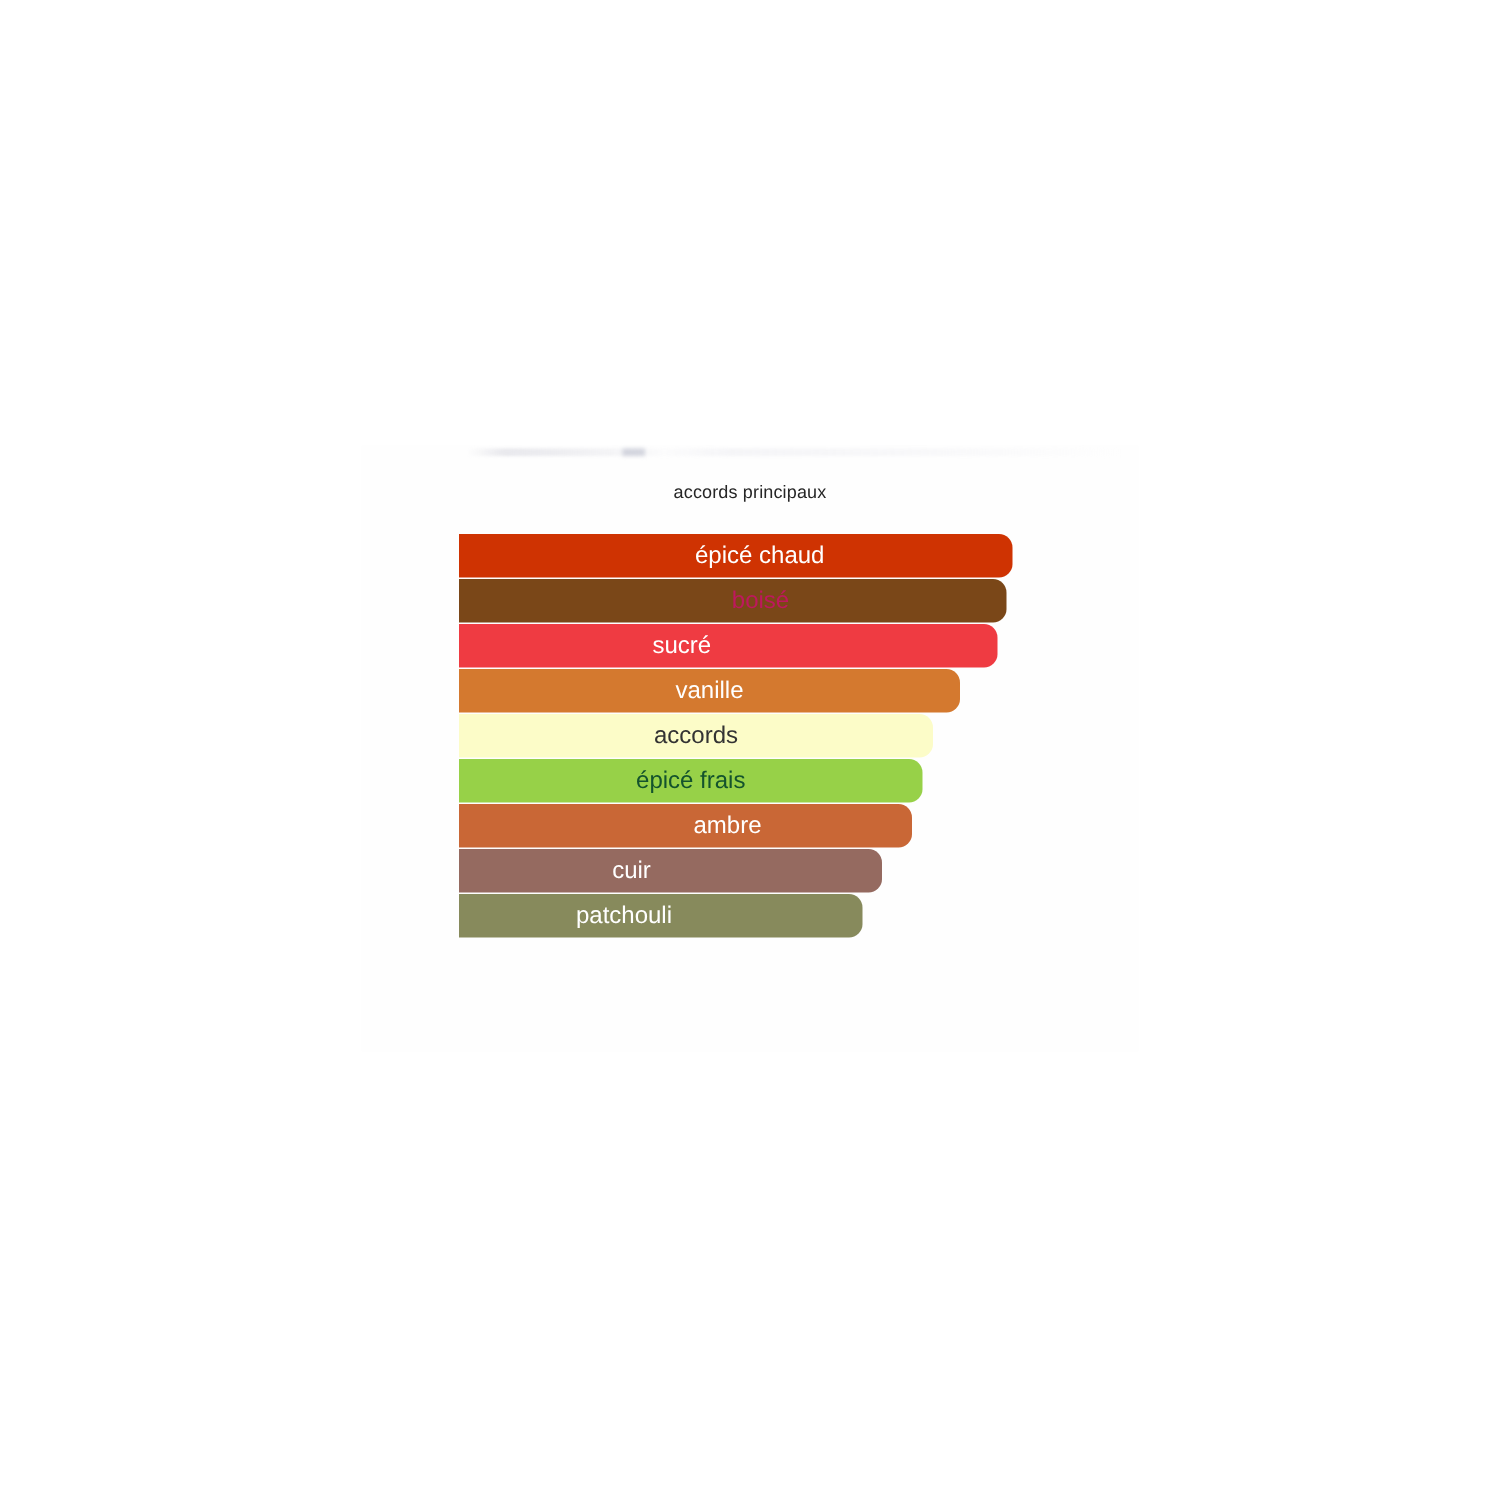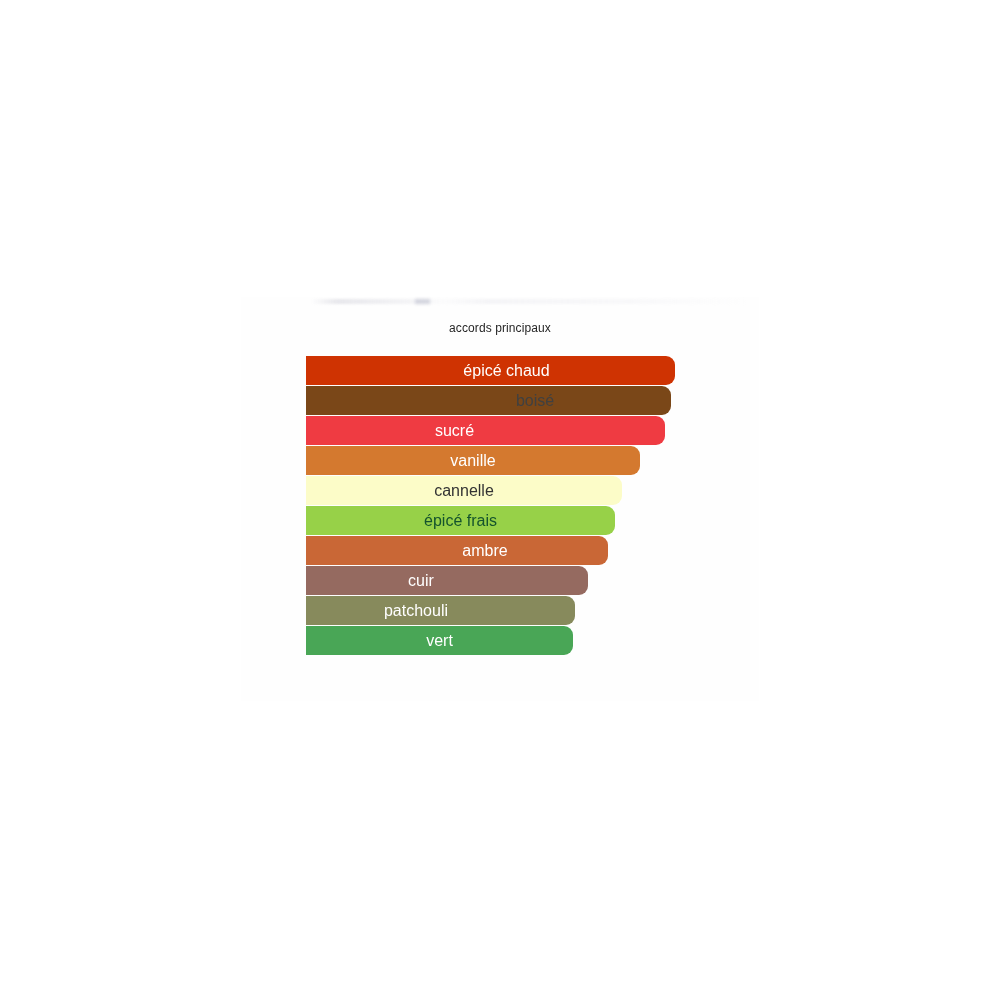--- a/index.html
+++ b/index.html
@@ -111,49 +111,45 @@
 
   <div id="chart-title">accords principaux</div>
 
   <div id="bars">
       <div class="bar-row">
         <div class="bar" style="width: 369px; background: rgb(207, 51, 2);"></div>
         <div class="bar-label" style="width: 369px; color: rgb(255, 255, 255); margin-left: 16px;">épicé chaud</div>
       </div>
       <div class="bar-row">
         <div class="bar" style="width: 365px; background: rgb(122, 71, 24);"></div>
-        <div class="bar-label" style="width: 402px; color: #404040; padding-left: 28px;">boisé</div>
+        <div class="bar-label" style="width: 402px; color: #be185d;">boisé</div>
       </div>
       <div class="bar-row">
         <div class="bar" style="width: 359px; background: rgb(239, 59, 66);"></div>
         <div class="bar-label" style="width: 297px; color: rgb(255, 255, 255);">sucré</div>
       </div>
       <div class="bar-row">
         <div class="bar" style="width: 334px; background: rgb(212, 121, 47);"></div>
         <div class="bar-label" style="width: 334px; color: rgb(255, 255, 255);">vanille</div>
       </div>
       <div class="bar-row">
         <div class="bar" style="width: 316px; background: rgb(252, 252, 200);"></div>
-        <div class="bar-label" style="width: 316px; color: rgb(51, 51, 51);">cannelle</div>
+        <div class="bar-label" style="width: 316px; color: rgb(51, 51, 51);">accords</div>
       </div>
       <div class="bar-row">
         <div class="bar" style="width: 309px; background: rgb(151, 209, 72);"></div>
         <div class="bar-label" style="width: 309px; color: #14532d;">épicé frais</div>
       </div>
       <div class="bar-row">
         <div class="bar" style="width: 302px; background: rgb(201, 103, 54);"></div>
         <div class="bar-label" style="width: 358px; color: rgb(255, 255, 255);">ambre</div>
       </div>
       <div class="bar-row">
         <div class="bar" style="width: 282px; background: rgb(149, 106, 96);"></div>
         <div class="bar-label" style="width: 230px; color: rgb(255, 255, 255);">cuir</div>
       </div>
       <div class="bar-row">
         <div class="bar" style="width: 269px; background: rgb(135, 138, 92);"></div>
         <div class="bar-label" style="width: 220px; color: rgb(255, 255, 255);">patchouli</div>
       </div>
-      <div class="bar-row">
-        <div class="bar" style="width: 267px; background: rgb(73, 166, 86);"></div>
-        <div class="bar-label" style="width: 267px; color: rgb(255, 255, 255);">vert</div>
-      </div>
     </div>
 
 </div>
 
 </body></html>

